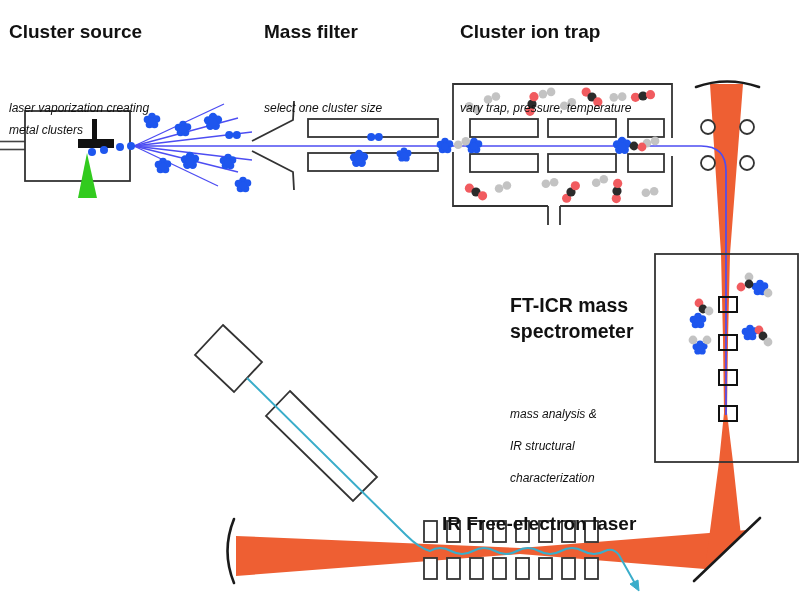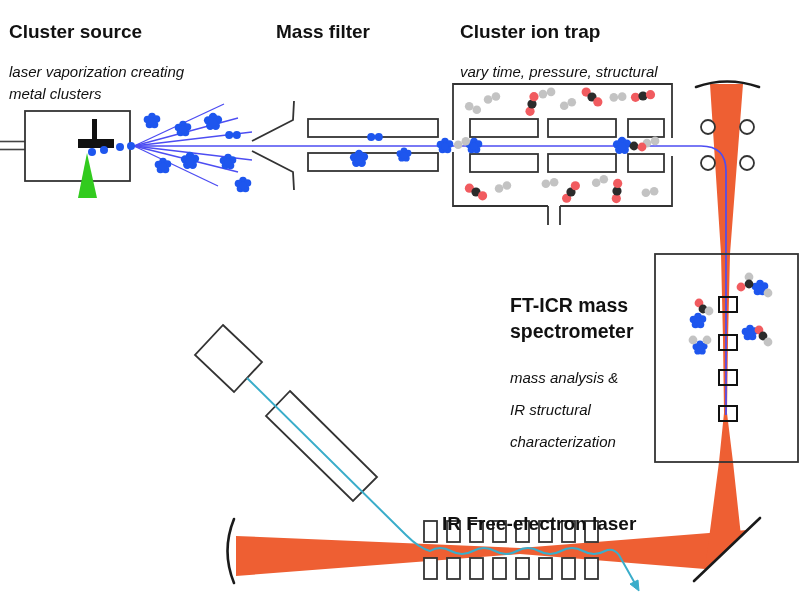--- a/index.html
+++ b/index.html
@@ -1,21 +1,21 @@
 <!DOCTYPE html>
 <html><head>
 <meta charset="utf-8">
 <style>
   html,body{margin:0;padding:0;background:#fff;}
   #stage{position:relative;width:800px;height:594px;overflow:hidden;background:#fff;
          font-family:"Liberation Sans",sans-serif;}
   svg{position:absolute;left:0;top:0;}
   .lbl{position:absolute;color:#111;white-space:pre-line;}
   .title{font-weight:bold;font-size:19px;line-height:23px;}
-  .sub{font-style:italic;font-size:15px;line-height:22px;}
+  .sub{font-style:italic;font-size:12px;line-height:22px;margin-top:36px;}
   .fticr .title{font-size:19.5px;line-height:26px;}
   .fticr .sub{line-height:32px;}
   .outline{fill:#fff;stroke:#333;stroke-width:1.8;}
   .noline{fill:none;stroke:#333;stroke-width:1.8;}
   .mirror{fill:none;stroke:#1a1a1a;stroke-width:2.6;stroke-linecap:round;}
 </style>
 </head>
 <body>
 
 <div id="stage">
@@ -275,27 +275,28 @@
         <circle cx="707" cy="340" r="4.4" fill="#C3C3C3"></circle>
       </g>
   </svg>
 
   <div class="lbl" style="left:9px;top:2px;">
     <div class="title">Cluster source</div>
     <div class="sub">laser vaporization creating
 metal clusters</div>
   </div>
 
-  <div class="lbl" style="left:276px;top:2px;">
+  <div class="lbl" style="left:264px;top:2px;">
     <div class="title">Mass filter</div>
+    <div class="sub">select one cluster size</div>
   </div>
 
   <div class="lbl" style="left:460px;top:2px;">
     <div class="title">Cluster ion trap</div>
-    <div class="sub">vary time, pressure, structural</div>
+    <div class="sub">vary trap, pressure, temperature</div>
   </div>
 
   <div class="lbl fticr" style="left:510px;top:274px;">
     <div class="title">FT-ICR mass
 spectrometer</div>
     <div class="sub">mass analysis &amp;
 IR structural
 characterization</div>
   </div>
 

